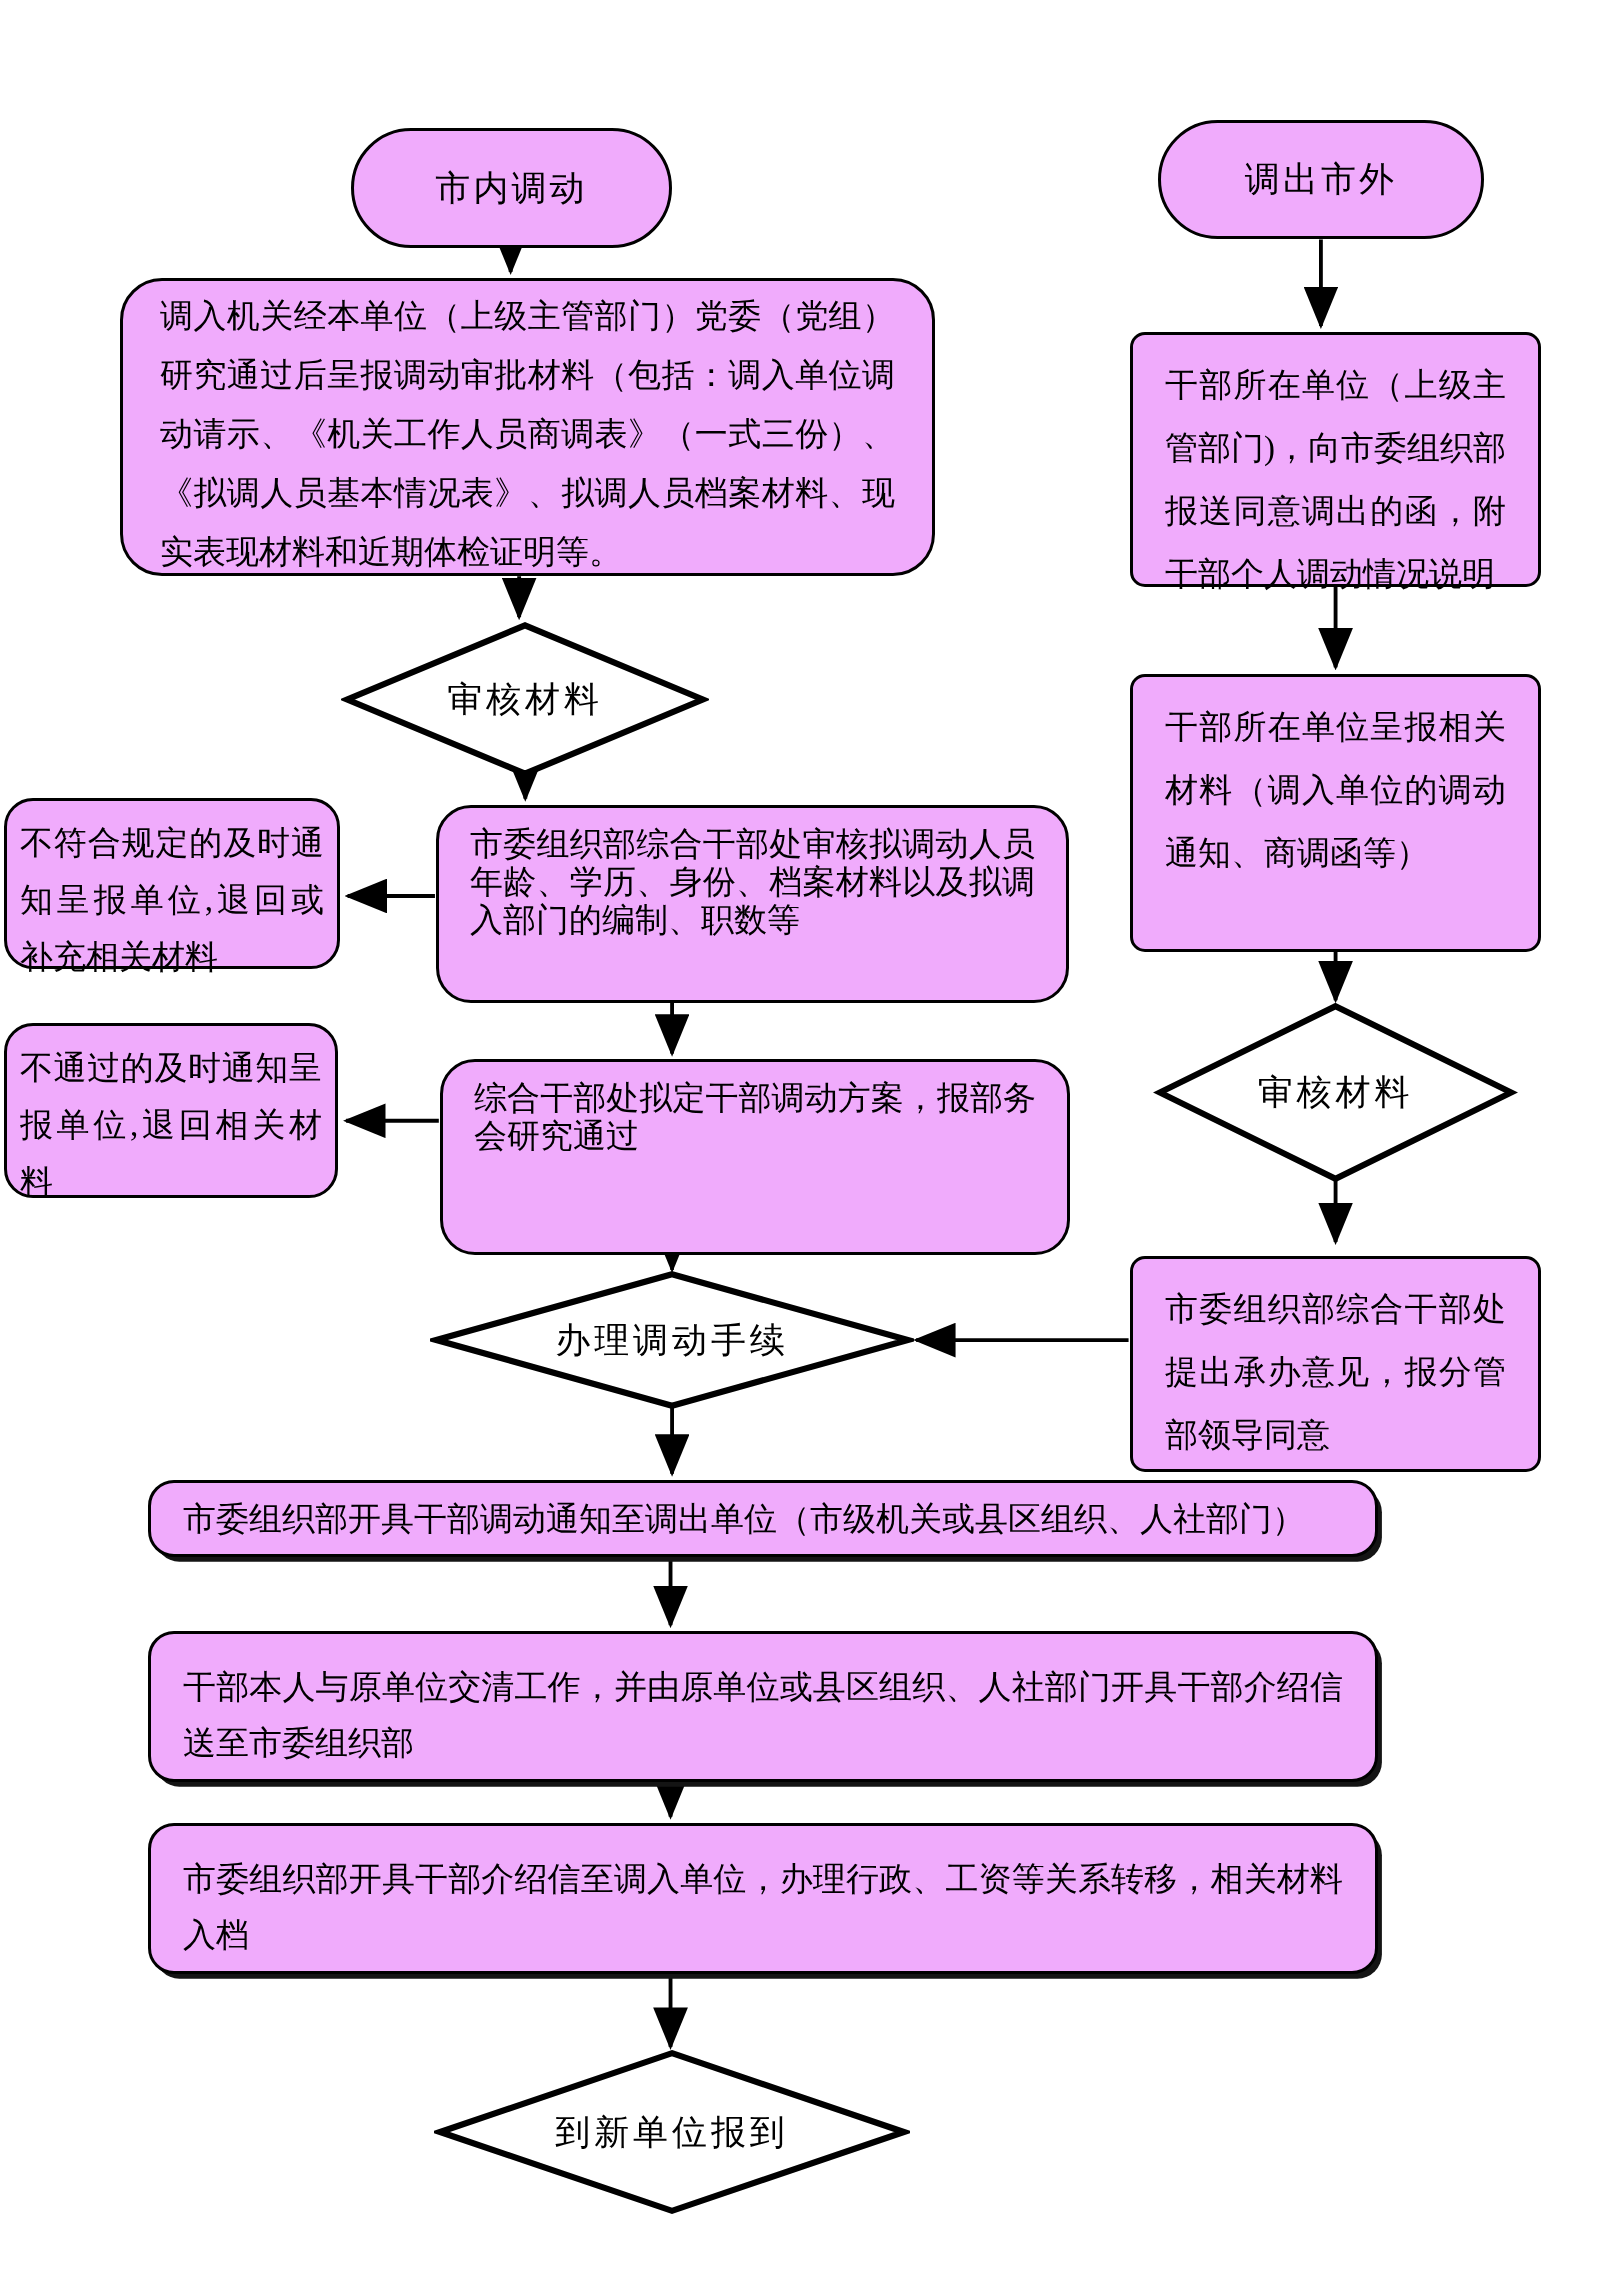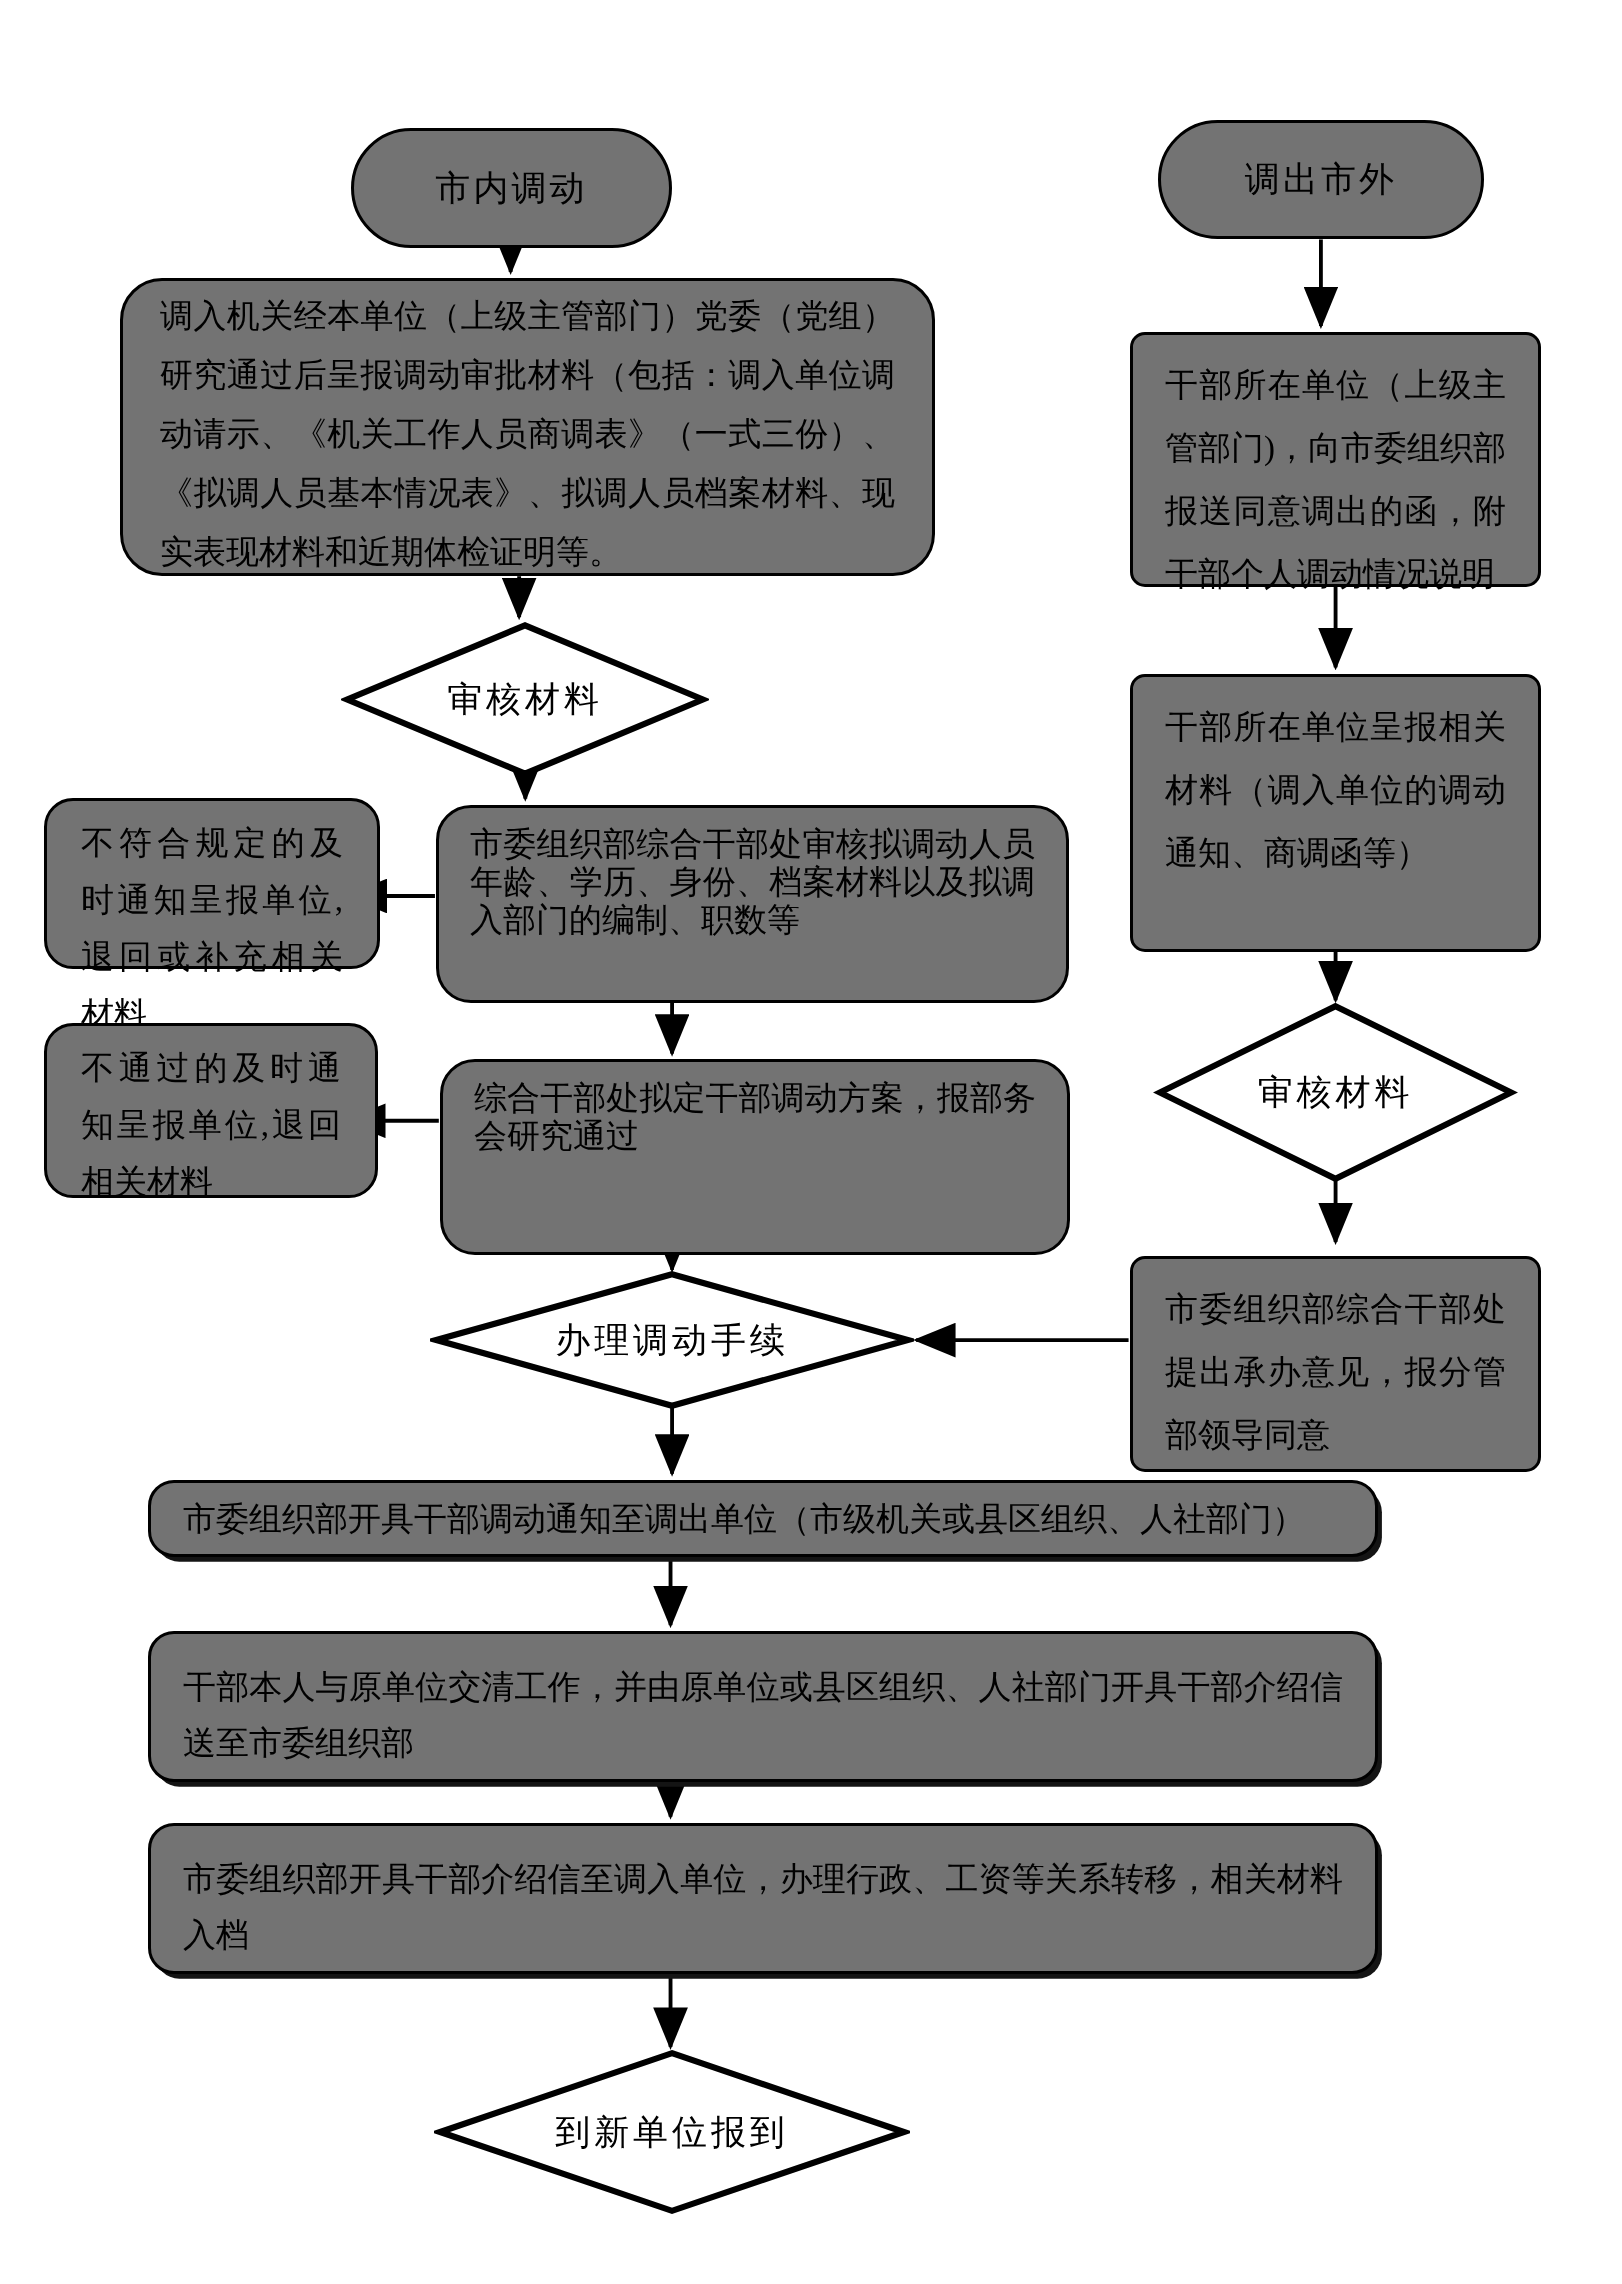--- a/index.html
+++ b/index.html
@@ -12,35 +12,35 @@
     overflow:hidden;
   }
   .title{
     position:absolute;left:0;top:6.2px;width:100%;
     text-align:center;
     font-size:66px;font-weight:900;letter-spacing:1.5px;
     -webkit-text-stroke:1.5px #000;
   }
   .node{
     position:absolute;
-    background:#737373;
+    background:#f0abfc;
     border:3.9px solid #000;
     box-sizing:border-box;
     font-size:33px;line-height:59px;
     text-align:justify;
     z-index:2;
   }
   .stadium{
     border-radius:772px;
     display:flex;align-items:center;justify-content:center;
     font-size:35px;text-align:center;letter-spacing:3.1px;
   }
   .rounded{border-radius:39px;}
   .mid{line-height:38px;padding:17px 31px;}
-  .side{border-radius:29px;line-height:57px;padding:14px 34px;margin-left:40px;}
+  .side{border-radius:29px;line-height:57px;padding:14px 13px;}
   .rbox{border-radius:15px;line-height:63px;padding:18.5px 32px;}
   .wide{
     border-radius:26px;
     line-height:56px;padding:25px 32px;
     box-shadow:5.4px 6.2px 0 -1.5px #141414;
   }
   .wide.single{display:flex;align-items:center;padding:0 32px;}
   .diamond{
     position:absolute;z-index:2;
     display:flex;align-items:center;justify-content:center;

